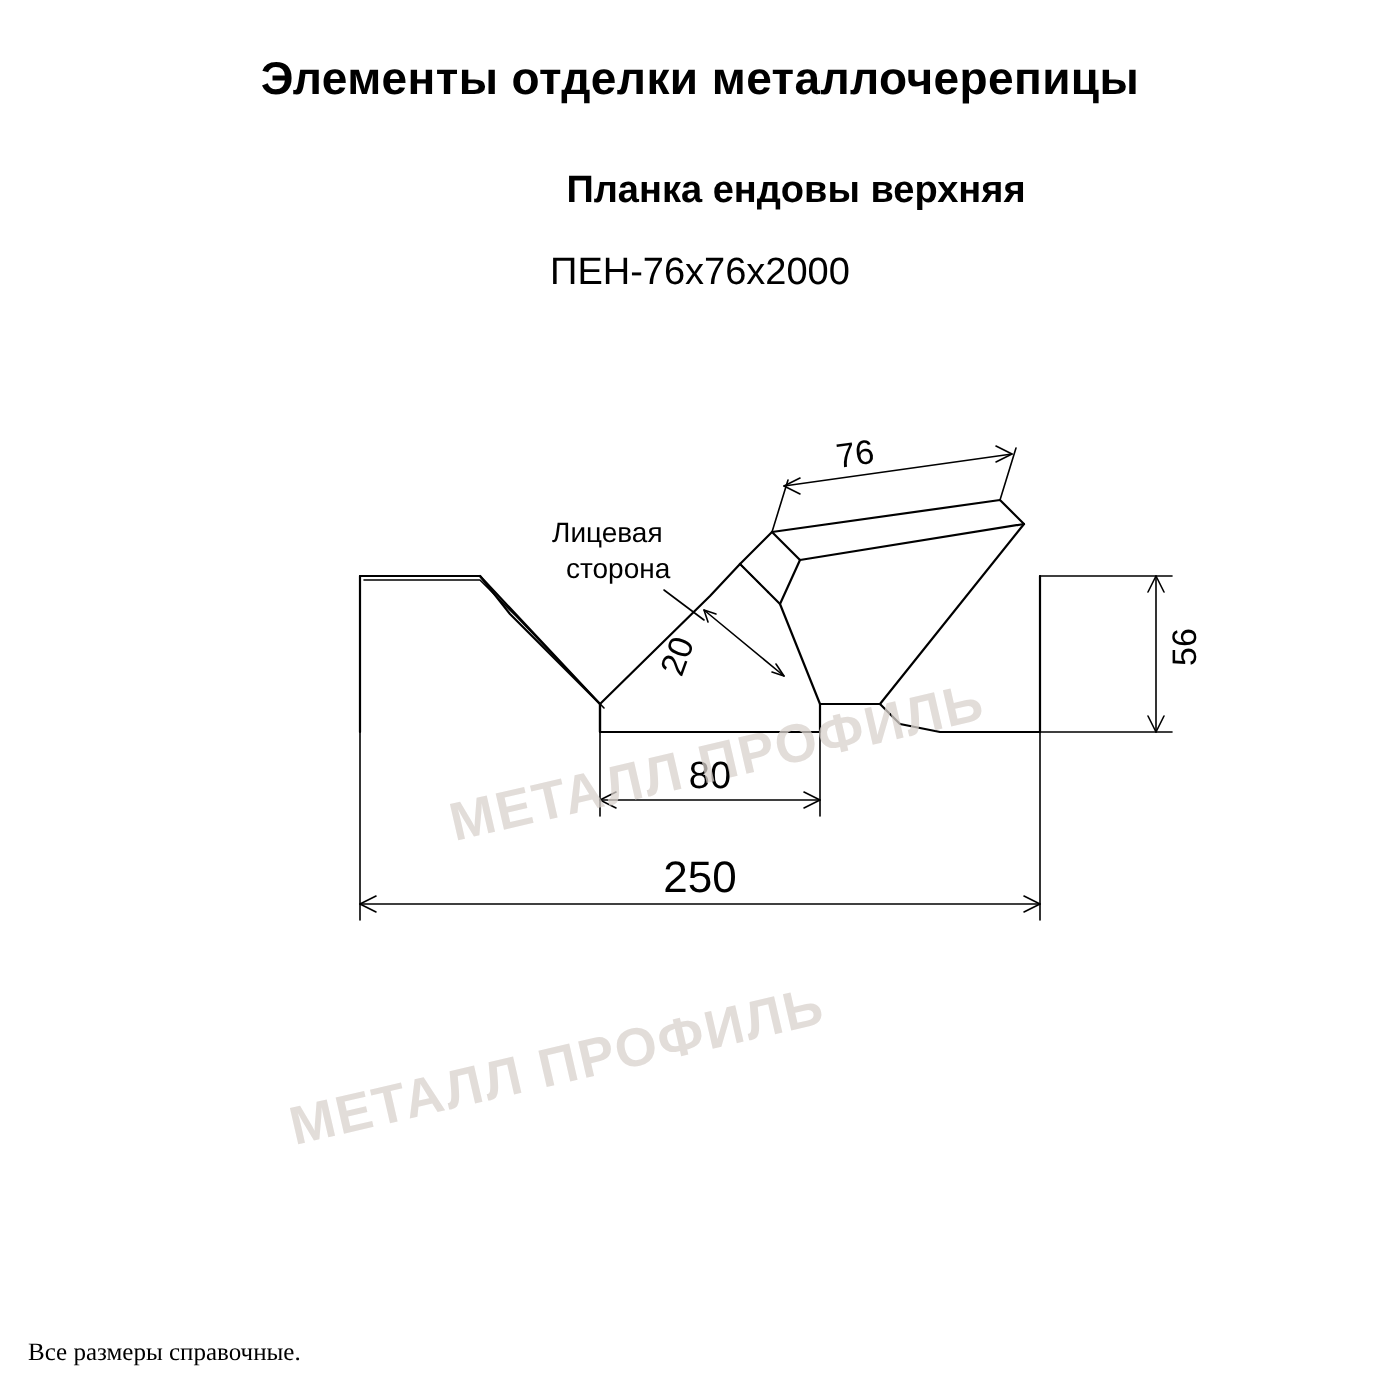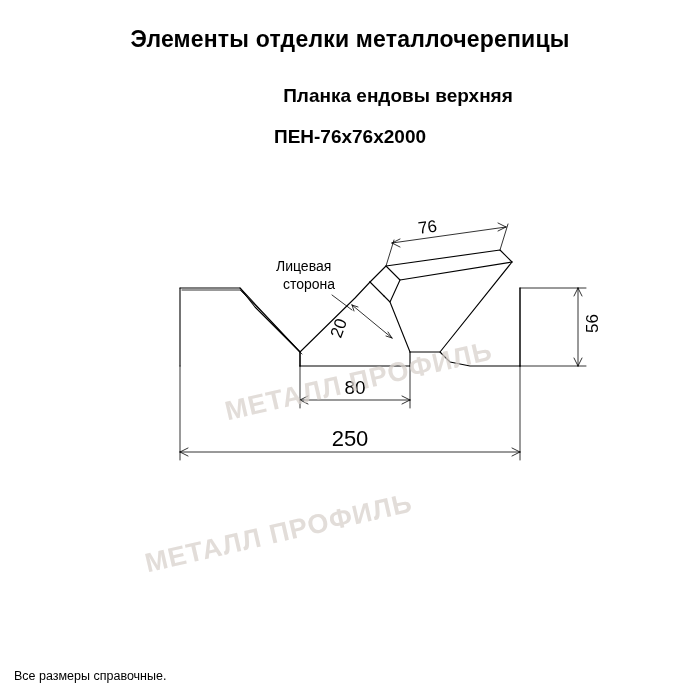--- a/index.html
+++ b/index.html
@@ -40,38 +40,39 @@
     font-weight: bold;
     padding-left: 48px;
   }
   .title-code {
     position: absolute;
     top: 126px;
     left: 0;
     width: 700px;
     text-align: center;
     font-size: 19px;
-    font-weight: bold;
+    font-weight: normal;
   }
   .drawing {
     position: absolute;
     top: 170px;
     left: 0;
     width: 700px;
     height: 330px;
   }
   .footer {
     position: absolute;
     left: 14px;
     bottom: 14px;
     font-size: 12.5px;
     line-height: 19px;
   }
   .footer div {
     white-space: nowrap;
+    font-family: Liberation Serif, serif;
   }
   svg { display: block; }
   .dimtext {
     font-family: "Liberation Sans", sans-serif;
     fill: #000;
   }
   .wm {
     position: absolute;
     font-family: "Liberation Sans", sans-serif;
     font-weight: bold;

